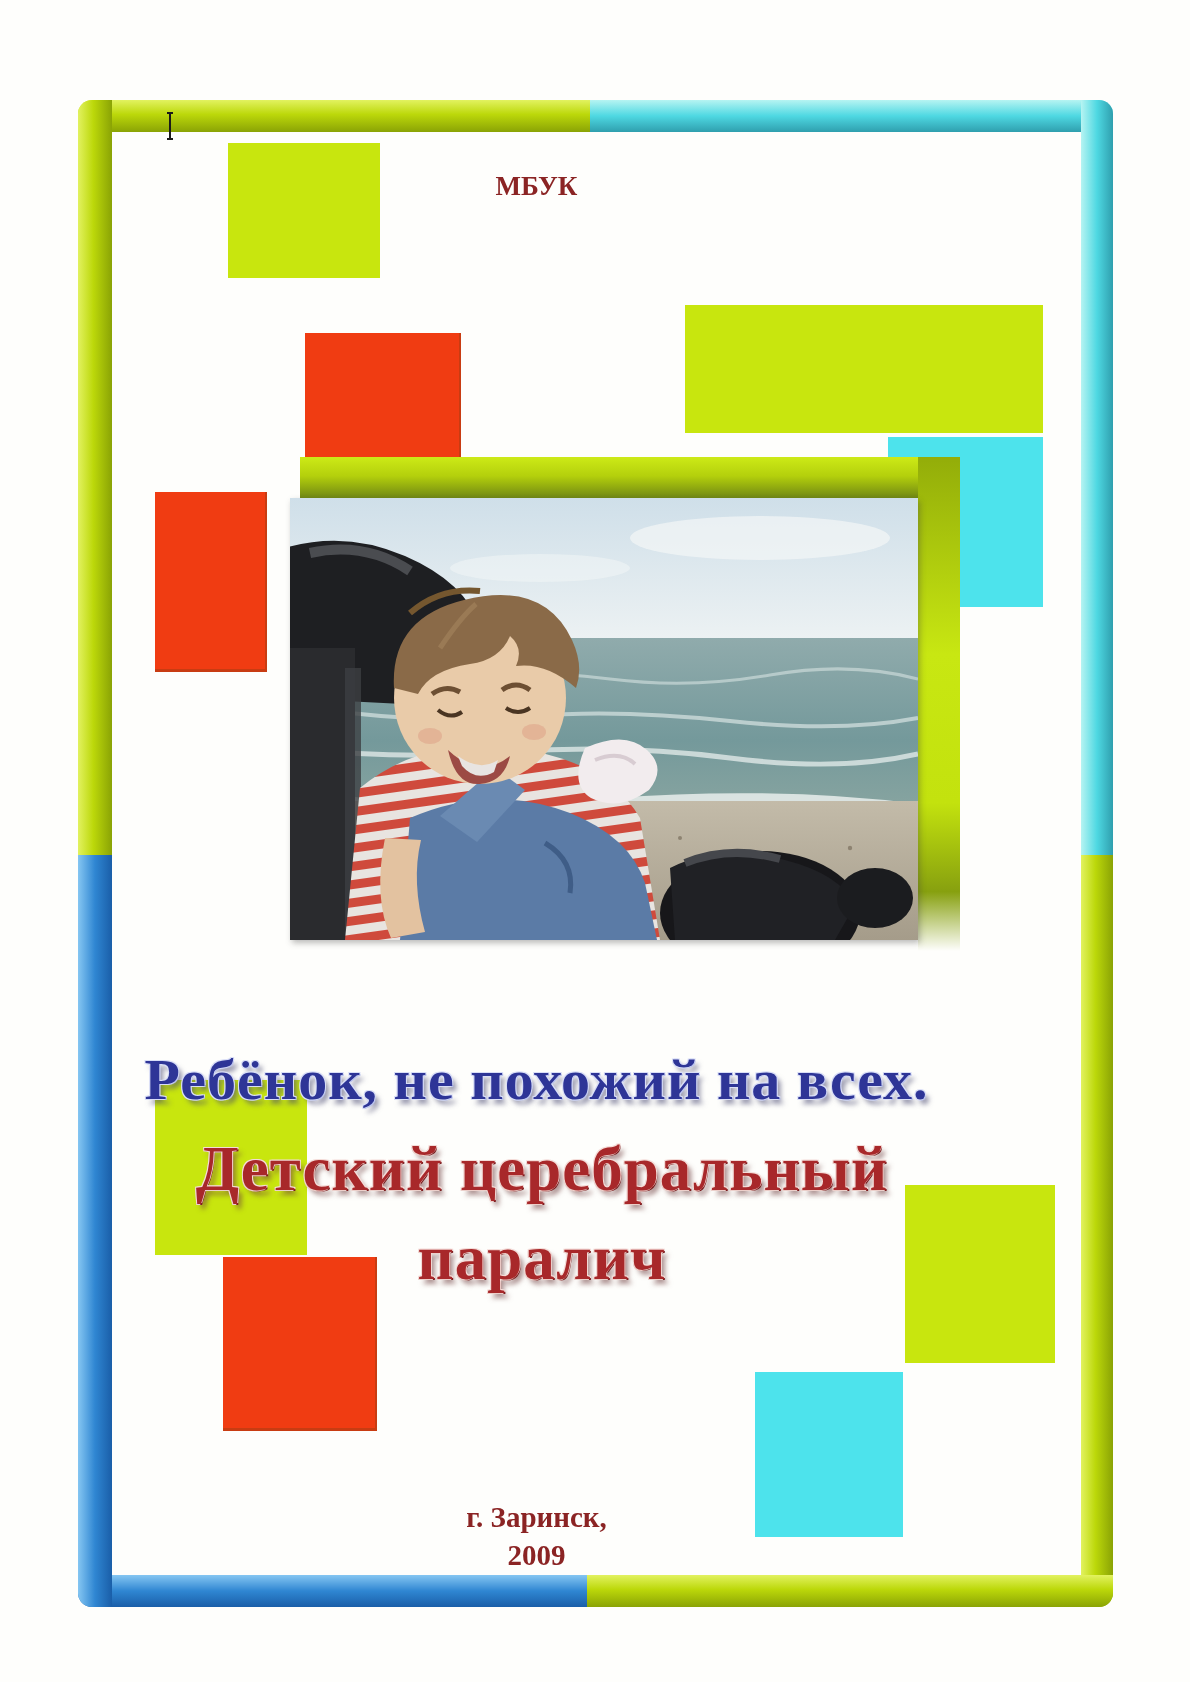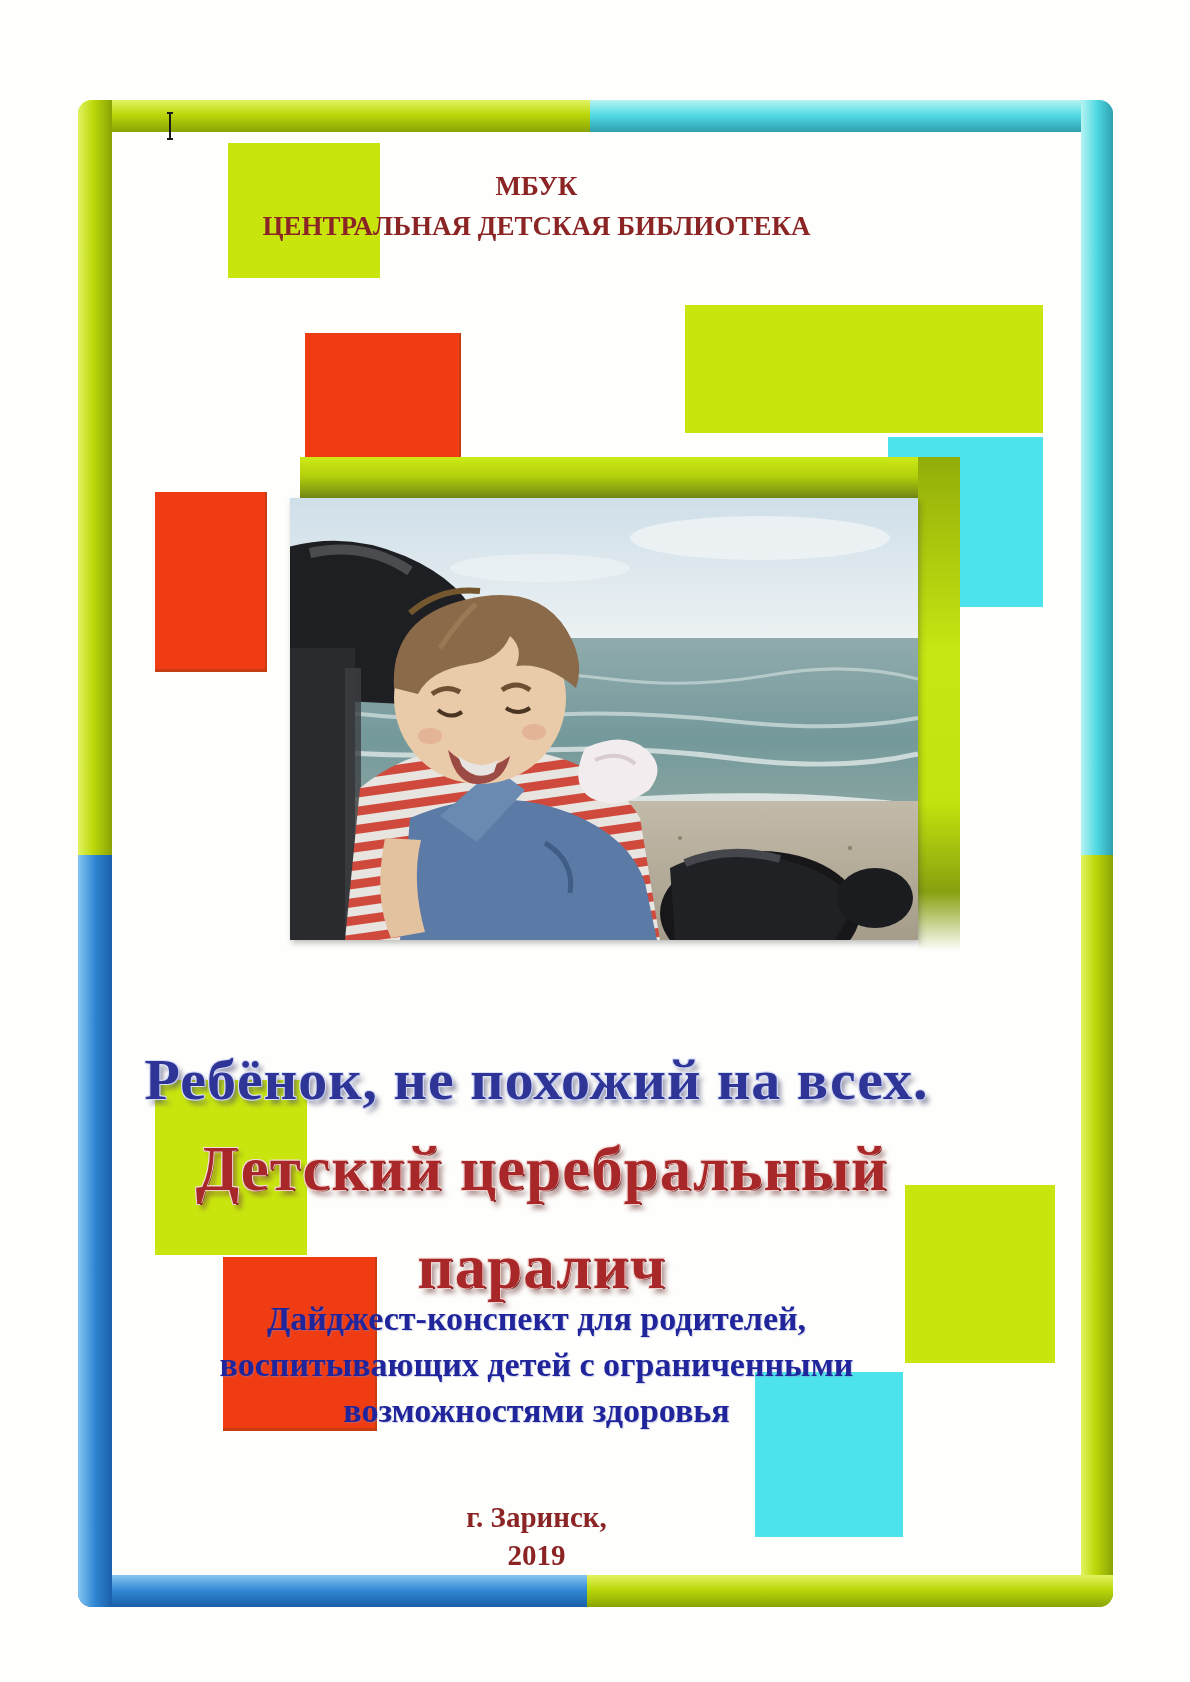--- a/index.html
+++ b/index.html
@@ -144,33 +144,27 @@
   <div class="bar bar-v-green" style="left:1081px;top:855px;width:32px;height:752px;border-bottom-right-radius:14px;"></div>
   <div class="bar bar-h-blue" style="left:78px;top:1575px;width:509px;height:32px;border-bottom-left-radius:14px;"></div>
   <div class="bar bar-h-green" style="left:587px;top:1575px;width:526px;height:32px;border-bottom-right-radius:14px;"></div>
   <div class="bar bar-v-green" style="left:78px;top:100px;width:34px;height:755px;border-top-left-radius:14px;"></div>
   <div class="bar bar-v-blue" style="left:78px;top:855px;width:34px;height:752px;border-bottom-left-radius:14px;"></div>
 
   <div class="cursor-mark"></div>
 
   <div class="center-block header-text" style="top:166px;">
     <div>МБУК</div>
-    <div>ЦЕНТРАЛЬНАЯ ДЕТСКАЯ БИБЛИОТЕКА</div>
   </div>
 
   <div class="center-block" style="top:1045px;">
     <div class="title-line title-blue">Ребёнок, не похожий на всех.</div>
     <div class="title-line title-red" style="margin-top:14px;">Детский церебральный</div>
-    <div class="title-line title-red" style="margin-top:17px;">паралич</div>
+    <div class="title-line title-red" style="margin-top:8px;">паралич</div>
   </div>
 
-  <div class="center-block subtitle-text" style="top:1296px;">
-    <div>Дайджест-конспект для родителей,</div>
-    <div>воспитывающих детей с ограниченными</div>
-    <div>возможностями здоровья</div>
-  </div>
 
   <div class="center-block imprint-text" style="top:1462px;margin-top:36px;">
     <div>г. Заринск,</div>
-    <div>2019</div>
+    <div>2009</div>
   </div>
 
 </div>
 
 </body></html>

